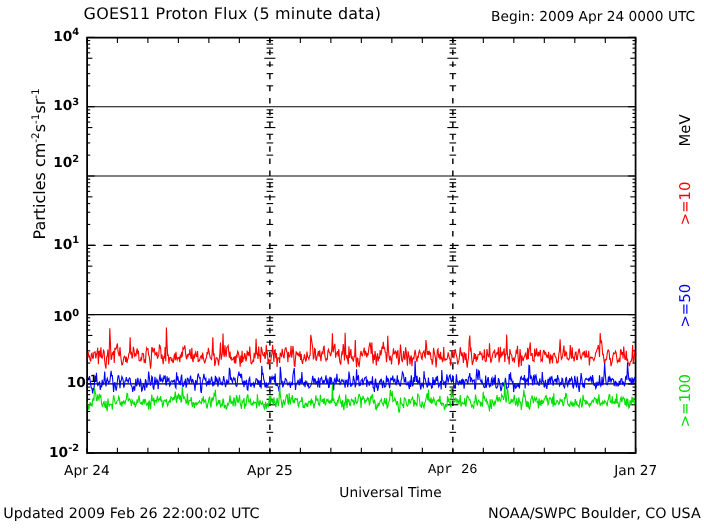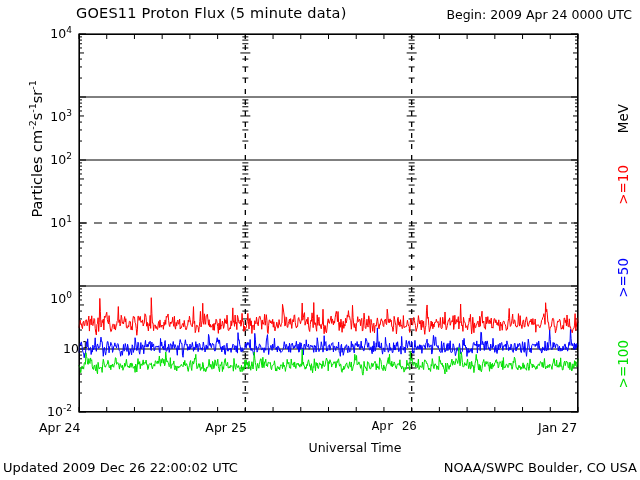--- a/index.html
+++ b/index.html
@@ -5,26 +5,26 @@
   html,body{margin:0;padding:0;}
   body{width:640px;height:480px;background:#ffffff;
        font-family:"DejaVu Sans","Liberation Sans",sans-serif;
        color:#000;overflow:hidden;position:relative;}
   .abs{position:absolute;}
   #title{left:33px;top:5px;font-size:14.5px;letter-spacing:.2px;white-space:nowrap;margin-left:43px;}
   #begin{right:8px;top:7px;font-size:12.5px;white-space:nowrap;text-align:right;}
   #plot{left:79px;top:34px;width:499px;height:378px;
         border:1px solid #000;box-sizing:border-box;background:#fff;}
   #svgwrap{left:0;top:0;width:640px;height:480px;pointer-events:none;}
-  .ylab{right:0;font-size:12.5px;text-align:right;white-space:nowrap;}
+  .ylab{right:0;font-size:12.5px;text-align:right;white-space:nowrap;font-weight:bold;}
   .ylab sup{font-size:9px;vertical-align:super;}
   #ytitle{left:-84px;top:140px;width:240px;transform:rotate(-90deg);
           transform-origin:center center;text-align:center;font-size:14.5px;white-space:nowrap;}
   #ytitle sup{font-size:9.5px;vertical-align:super;}
-  .xlab{font-size:12.5px;width:80px;top:420px;}
+  .xlab{font-size:12.5px;text-align:center;width:80px;top:420px;}
   #xtitle{left:0;top:440px;width:640px;text-align:center;font-size:12.5px;margin-left:35px;}
   #updated{left:3px;top:460px;font-size:13px;white-space:nowrap;}
   #agency{right:3px;top:460px;font-size:13px;white-space:nowrap;margin-left:47px;}
   .leg{right:3px;width:22px;text-align:center;font-size:13.5px;white-space:nowrap;
        writing-mode:vertical-rl;text-orientation:mixed;transform:rotate(180deg);}
   #lm{top:104px;color:#000;} #l10{top:165px;color:#FF0000;}
   #l50{top:258px;color:#0000FF;} #l100{top:340px;color:#00E000;}
 </style>
 </head>
 <body>
@@ -294,26 +294,26 @@
 
 <div class="abs" id="ytitle"><span>Particles cm</span><sup>-2</sup><span>s</span><sup>-1</sup><span>sr</span><sup>-1</sup></div>
 
 <div class="abs" id="xtitle">Universal Time</div>
 
 <div class="abs leg" id="lm">MeV</div>
 <div class="abs leg" id="l10">&gt;=10</div>
 <div class="abs leg" id="l50">&gt;=50</div>
 <div class="abs leg" id="l100">&gt;=100</div>
 
-<div class="abs" id="updated">Updated 2009 Dec 26 22:00:02 UTC</div>
+<div class="abs" id="updated">Updated 2009 Feb 26 22:00:02 UTC</div>
 <div class="abs" id="agency">NOAA/SWPC Boulder, CO USA</div>
 
 <div class="abs ylab" style="width: 72px; left: 0px; top: 25px;"><span>10</span><sup>4</sup></div>
-<div class="abs ylab" style="width: 72px; left: 0px; top: 88px; margin-top: 20px;"><span>10</span><sup>3</sup></div>
-<div class="abs ylab" style="width: 72px; left: 0px; top: 151px;"><span>10</span><sup>2</sup></div>
+<div class="abs ylab" style="width: 72px; left: 0px; top: 88px;"><span>10</span><sup>3</sup></div>
+<div class="abs ylab" style="width: 72px; left: 0px; top: 140px;"><span>10</span><sup>2</sup></div>
 <div class="abs ylab" style="width: 72px; left: 0px; top: 214px;"><span>10</span><sup>1</sup></div>
-<div class="abs ylab" style="width: 72px; left: 0px; top: 290px;"><span>10</span><sup>0</sup></div>
+<div class="abs ylab" style="width: 72px; left: 0px; top: 280px;"><span>10</span><sup>0</sup></div>
 <div class="abs ylab" style="width: 72px; left: 16px; top: 340px;"><span>10</span><sup>-1</sup></div>
 <div class="abs ylab" style="width: 72px; left: 0px; top: 403px;"><span>10</span><sup>-2</sup></div>
 <div class="abs xlab" style="left: 39px;">Apr 24</div>
 <div class="abs xlab" style="left: 205.333px;">Apr 25</div>
 <div class="abs xlab" style="left: 371.667px; font-family: Liberation Mono, monospace;">Apr 26</div>
 <div class="abs xlab" style="left: 538px;">Jan 27</div>
 
 </body></html>

